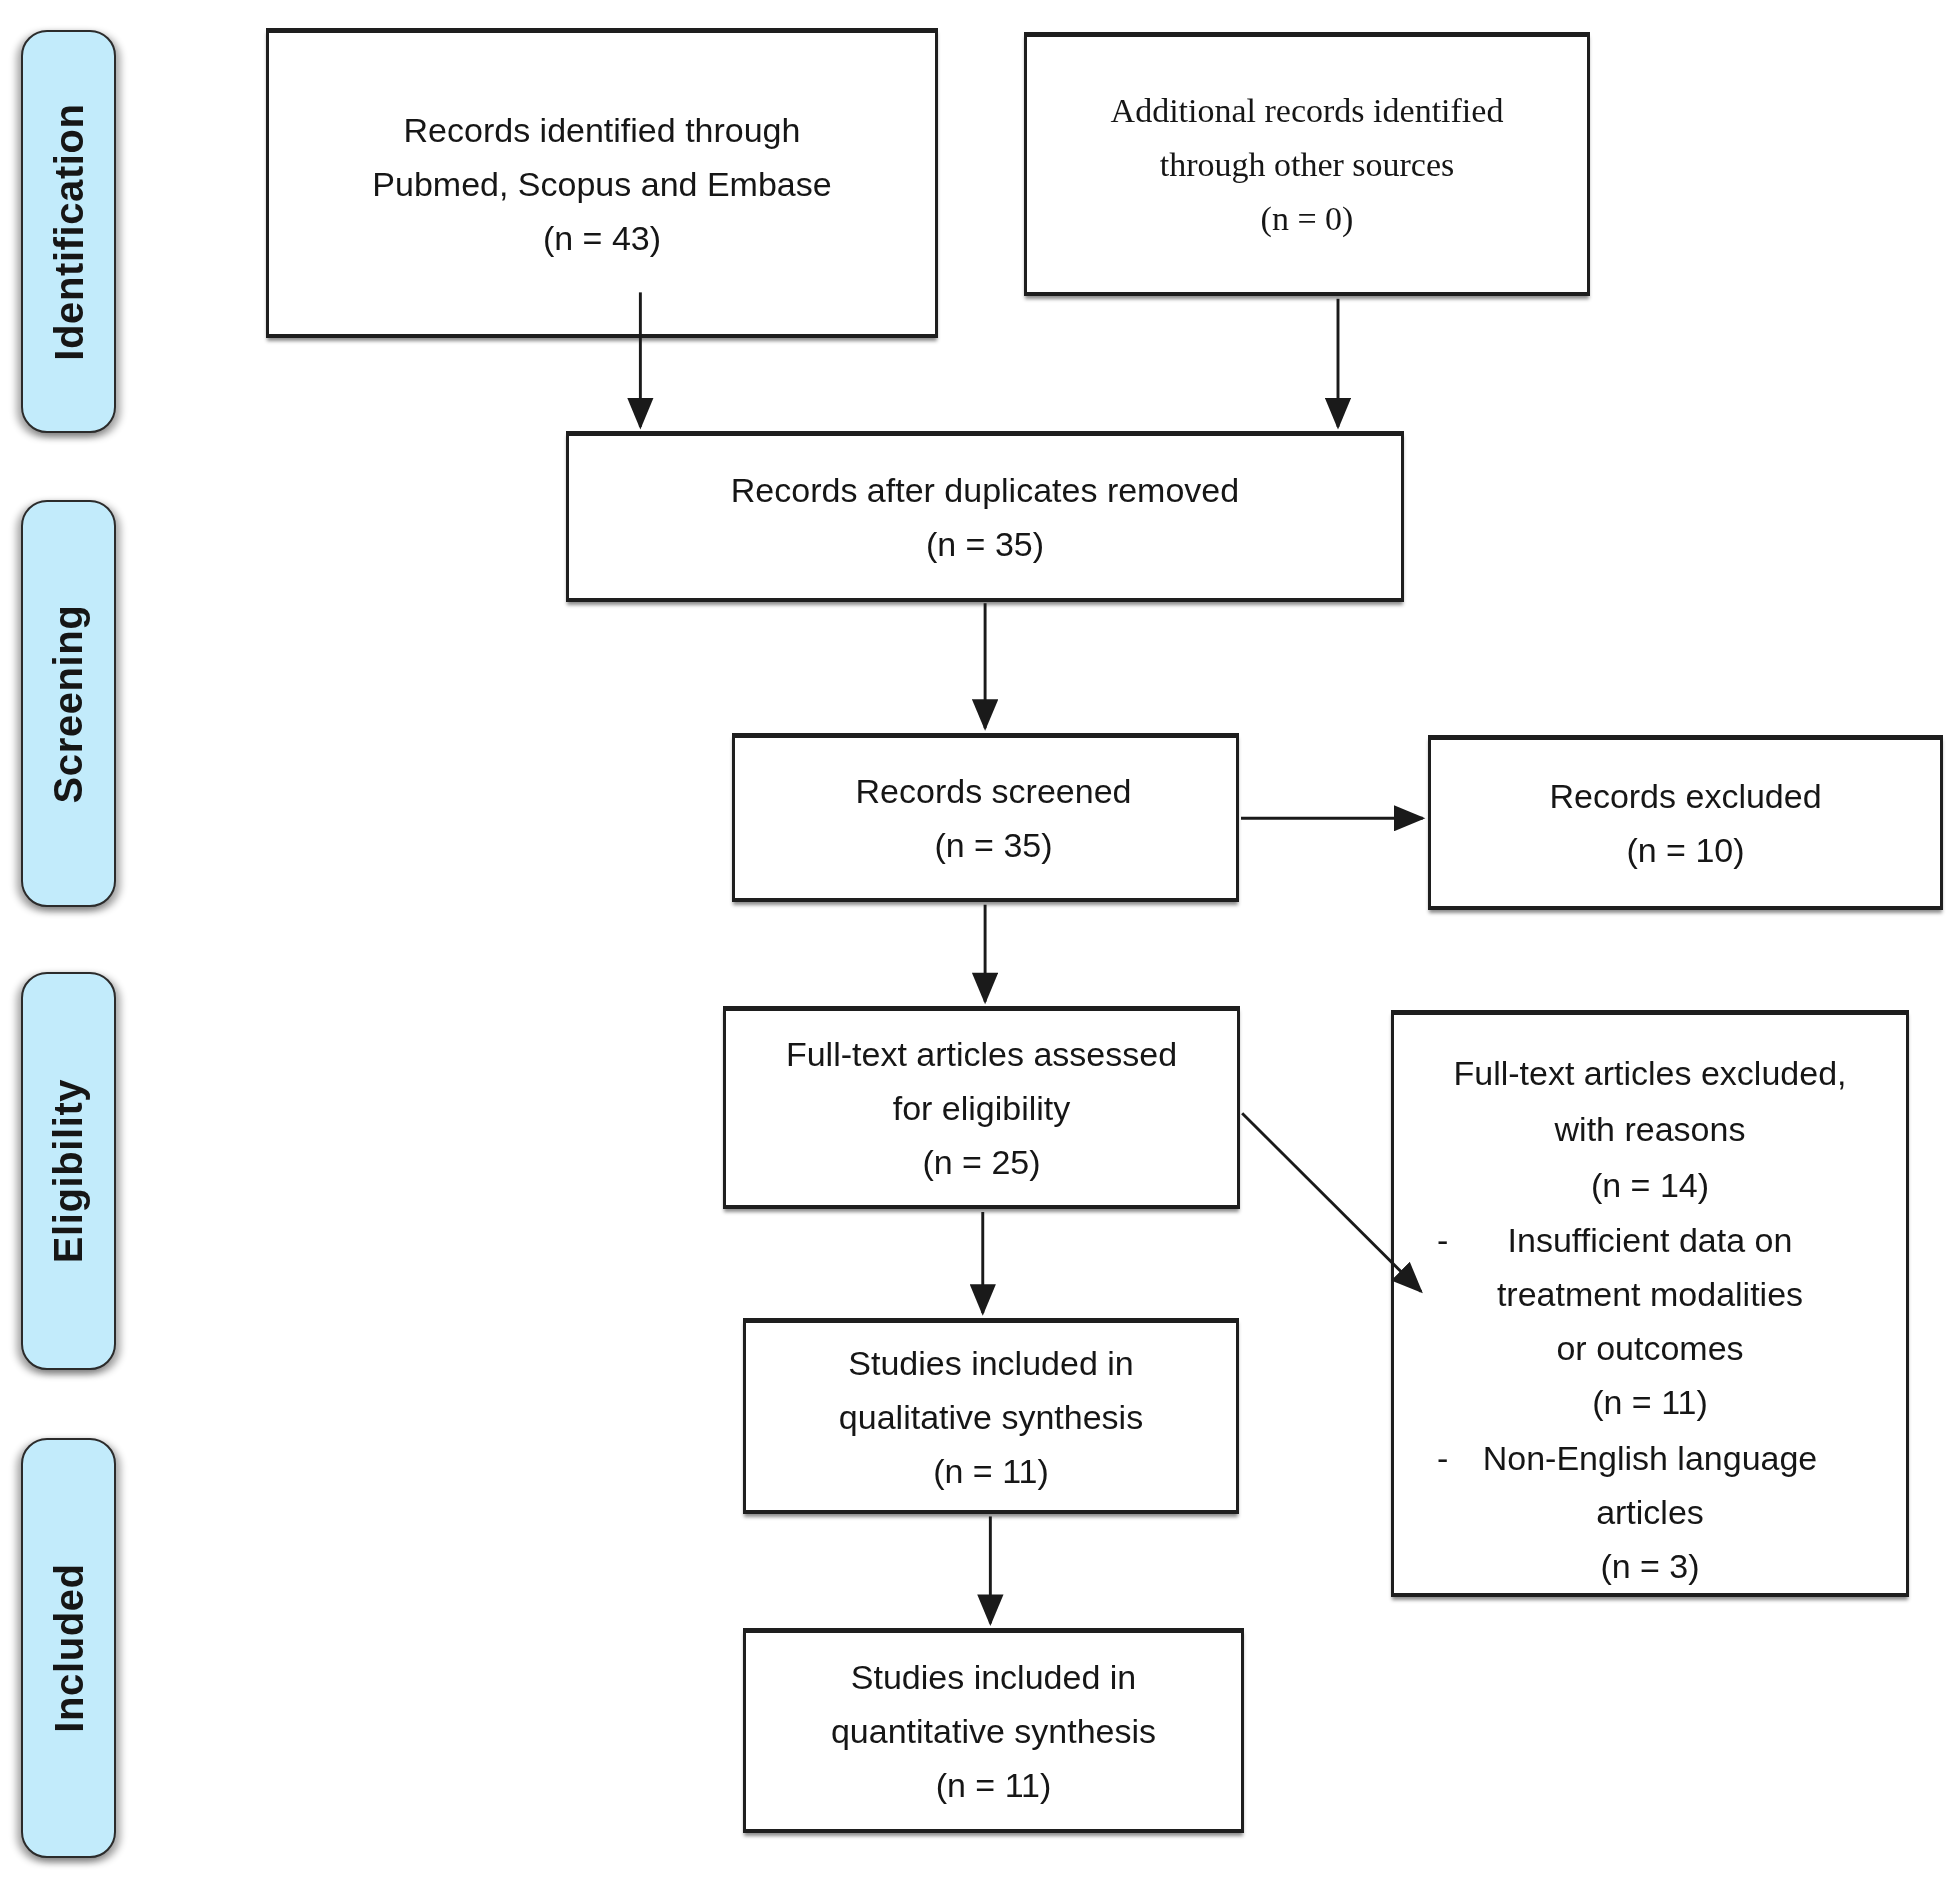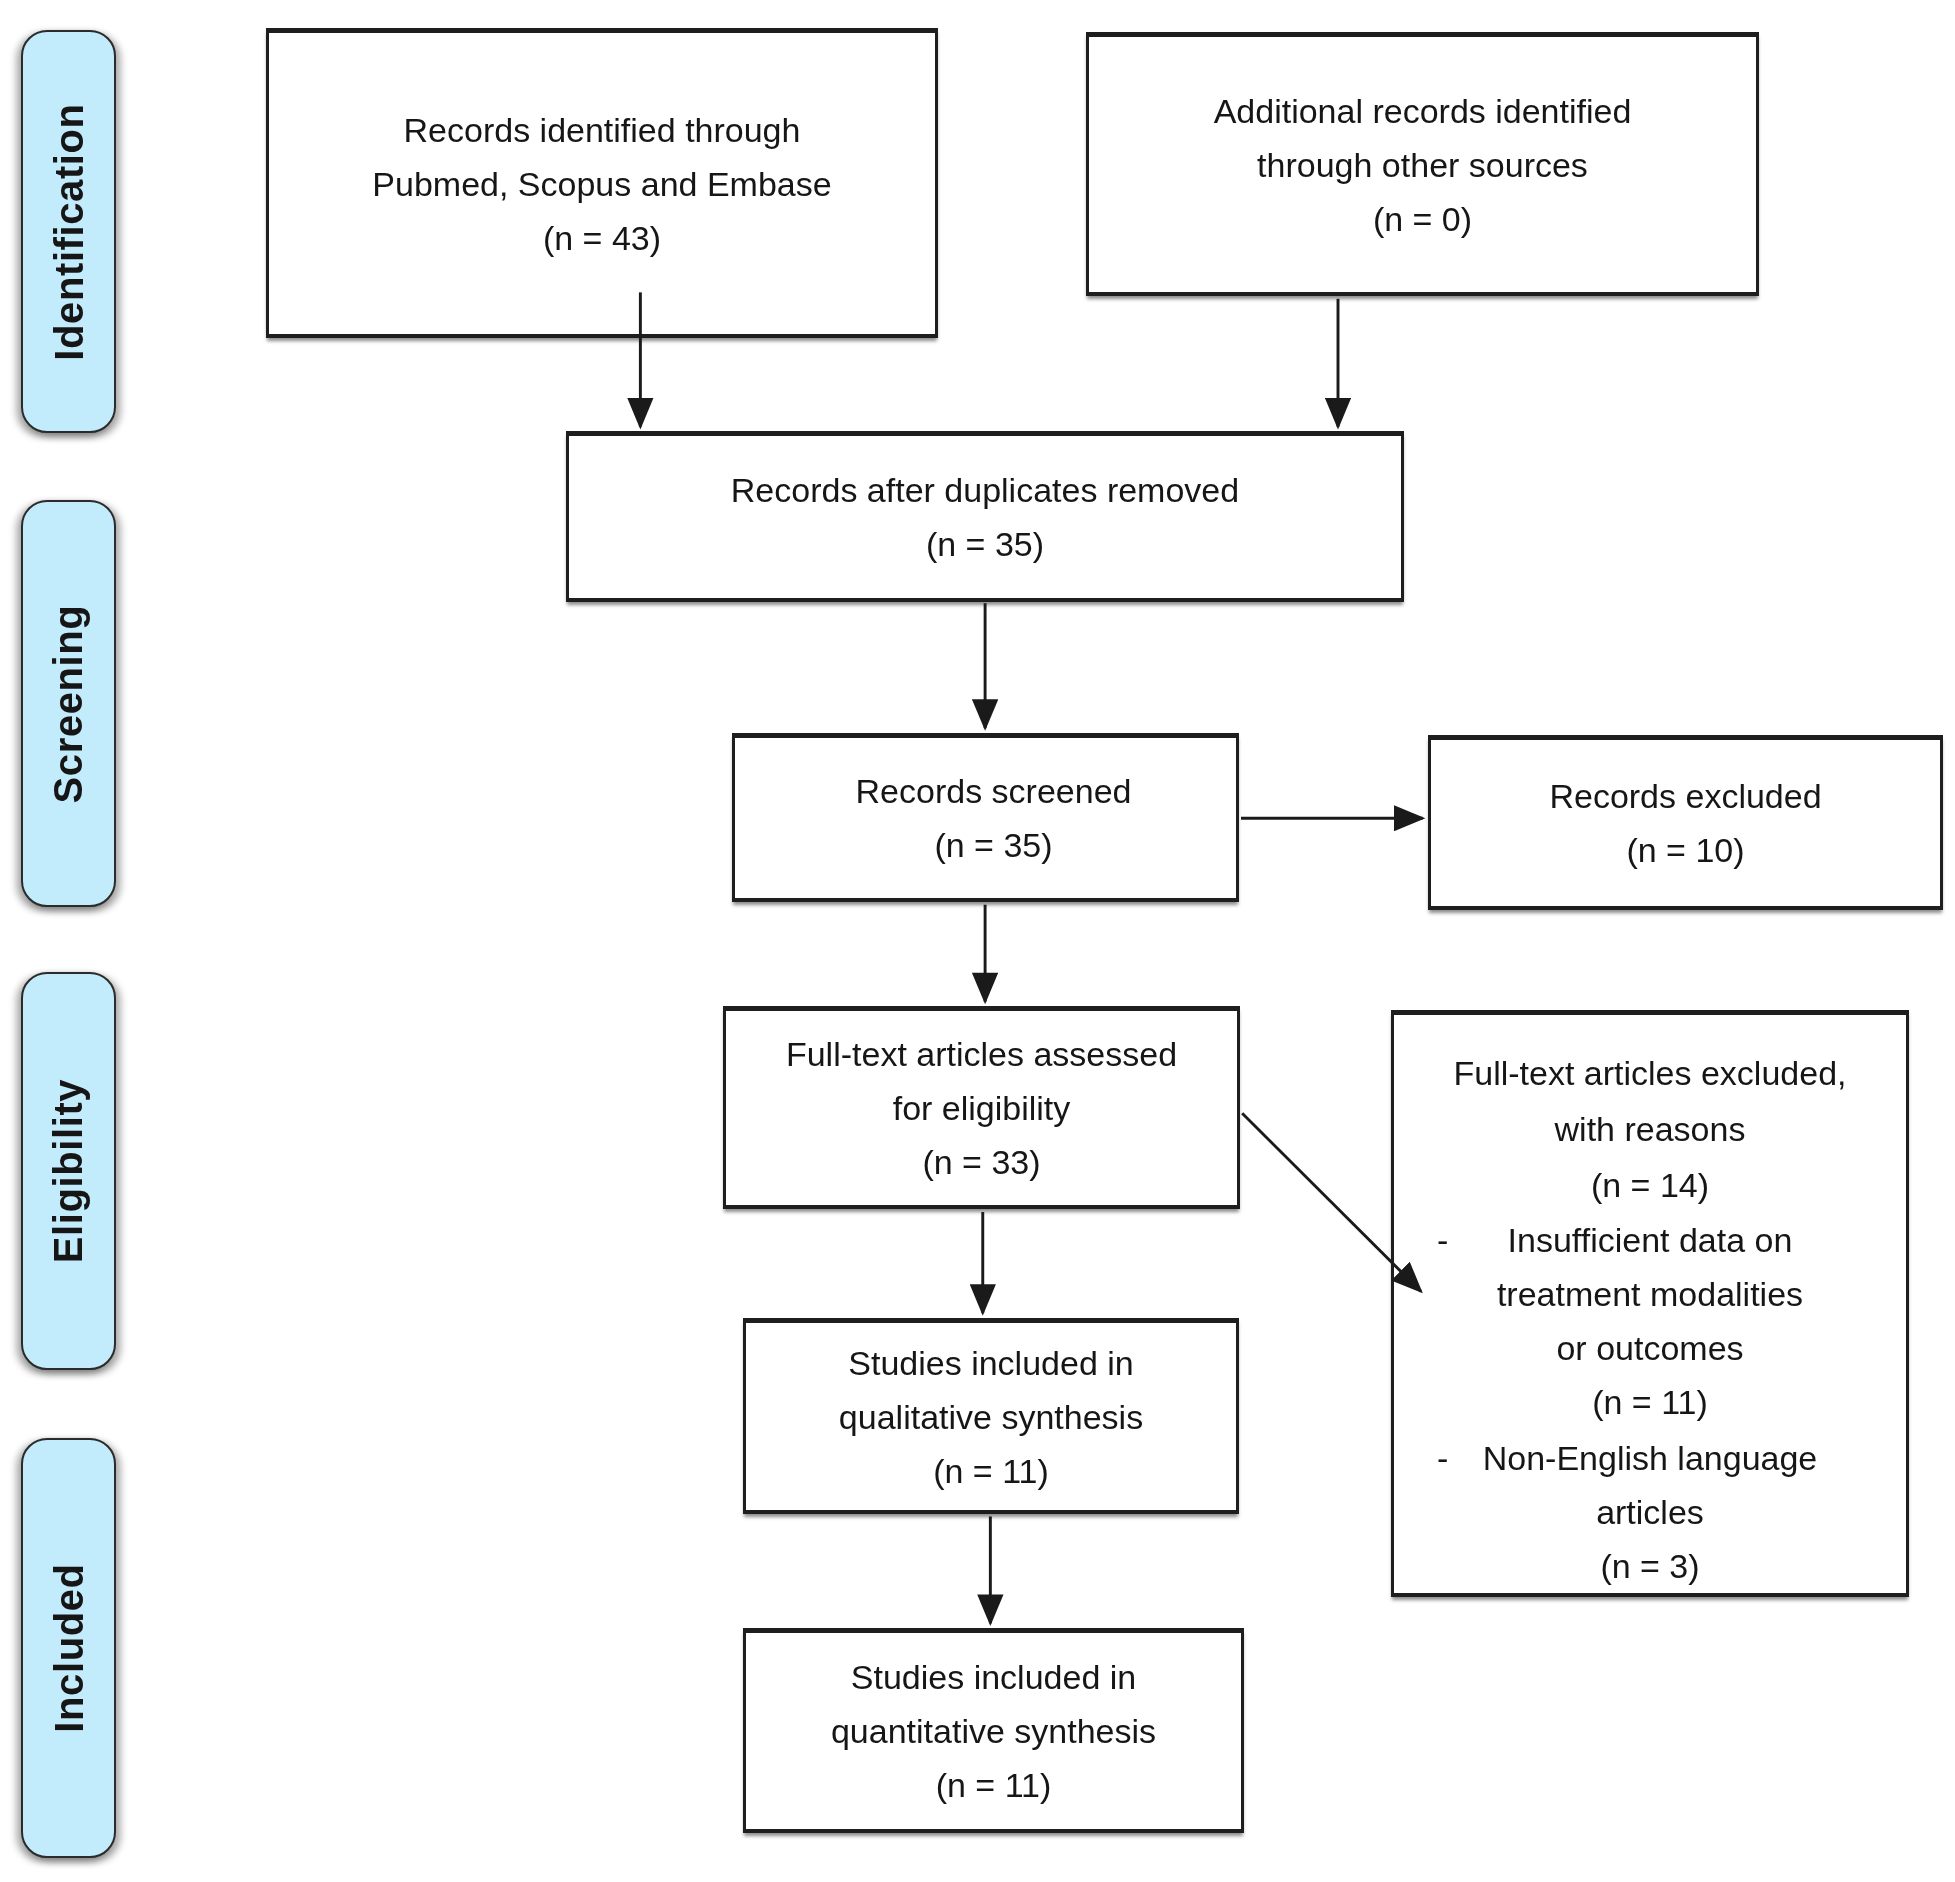--- a/index.html
+++ b/index.html
@@ -43,21 +43,21 @@
     position:absolute;background:#fff;
     border:3.5px solid var(--box-border);
     border-top-width:5.8px;border-bottom-width:4.7px;
     box-shadow:0 4.1px 3.5px -1.2px rgba(0,0,0,.45);
     display:flex;flex-direction:column;align-items:center;justify-content:center;
     text-align:center;font-size:34px;
     box-sizing:border-box;
   }
   .fbox .line{line-height:54px;white-space:nowrap;}
   #box-identified{left:266px;top:28px;width:672px;height:310px;}
-  #box-additional{left:1086px;top:32px;width:673px;height:264px;}
+  #box-additional{left:1024px;top:32px;width:566px;height:264px;font-family:Liberation Serif, serif;}
   #box-dedup{left:566px;top:431px;width:838px;height:171px;}
   #box-screened{left:732px;top:733px;width:507px;height:169px;padding-left:16px;}
   #box-excluded{left:1428px;top:735px;width:515px;height:175px;}
   #box-fulltext{left:723px;top:1006px;width:517px;height:203px;}
   #box-ft-excluded{left:1391px;top:1010px;width:518px;height:587px;justify-content:space-between;padding-top:31px;}
   #box-qualitative{left:743px;top:1318px;width:496px;height:196px;}
   #box-quantitative{left:743px;top:1628px;width:501px;height:205px;}
 
   .reason{position:relative;width:100%;}
   .bullet{position:absolute;left:43px;top:0;line-height:54px;}
@@ -108,21 +108,21 @@
   </div>
 
   <div class="fbox" id="box-excluded">
     <div class="line">Records excluded</div>
     <div class="line">(n = 10)</div>
   </div>
 
   <div class="fbox" id="box-fulltext">
     <div class="line">Full-text articles assessed</div>
     <div class="line">for eligibility</div>
-    <div class="line">(n = 33)</div>
+    <div class="line">(n = 25)</div>
   </div>
 
   <div class="fbox" id="box-ft-excluded">
     <div class="line">Full-text articles excluded,</div>
     <div class="line">with reasons</div>
     <div class="line">(n = 14)</div>
     <div class="reason">
       <span class="bullet">-</span>
       <div class="line">Insufficient data on</div>
       <div class="line">treatment modalities</div>

